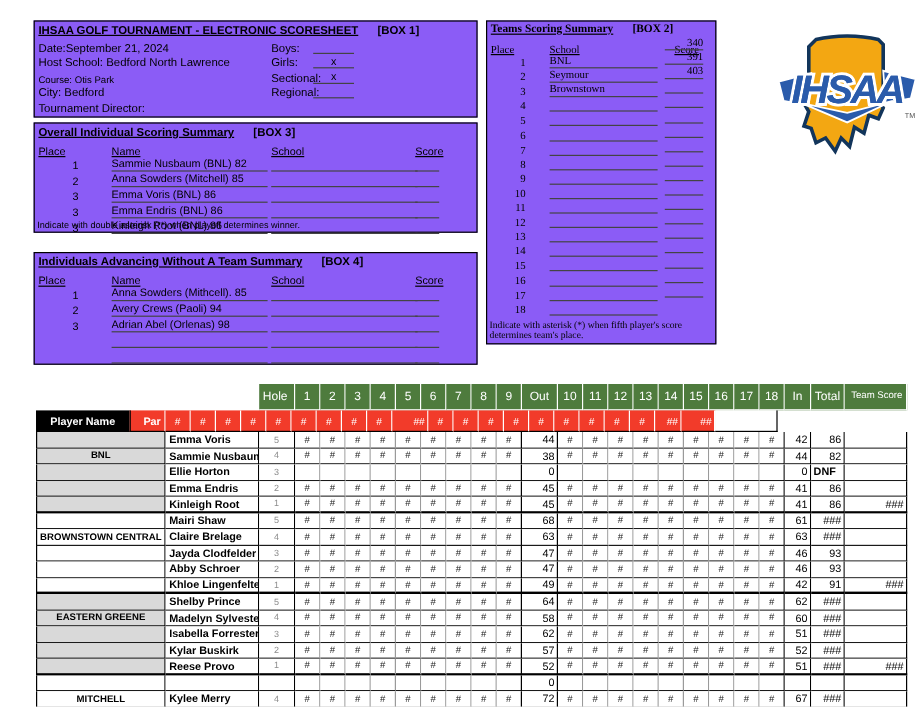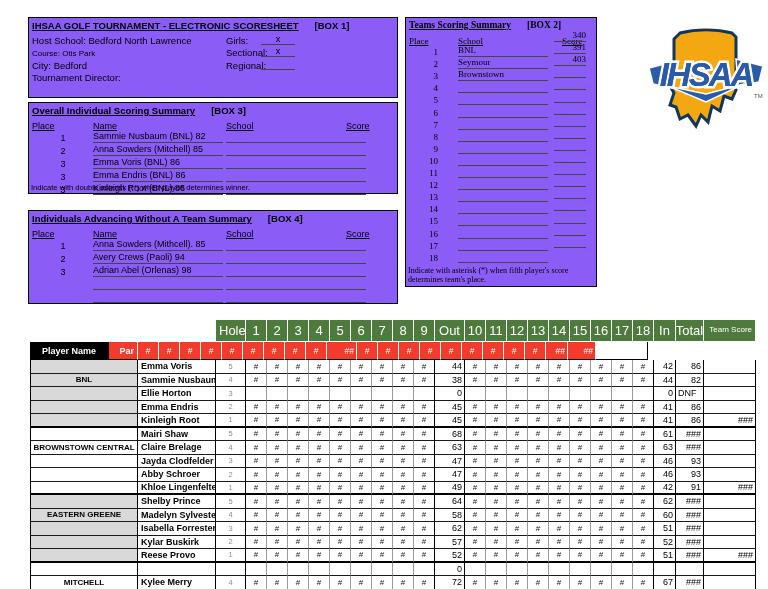--- a/index.html
+++ b/index.html
@@ -36,53 +36,58 @@
   
   #logo{position:absolute;left:646px;top:26px;width:120px;height:114px;}
   
   #tbl{position:absolute;left:30px;top:320px;}
   .trow{display:flex;height:13.5px;}
   .trow.hdr{height:22px;}
   .trow.par{height:18px;}
   .c{box-sizing:border-box;flex:0 0 auto;overflow:hidden;white-space:nowrap;display:flex;align-items:center;}
   .w-school{width:108px}.w-player{width:78px}.w-label{width:30px}.w-hole{width:21px}
   .w-out{width:30px}.w-in{width:22px}.w-total{width:28px}.w-team{width:52px}
-  .g{background:#4e7b3d;color:#fff;font-size:13px;justify-content:center;
+  .g{background:#4e7b3d;color:#fff;font-size:10px;justify-content:center;
      border-right:1px solid #fff;border-bottom:1px solid #fff;}
   .g.lbl{justify-content:flex-start;padding-left:3px;}
   .g.team{font-size:8px;line-height:1.05;justify-content:flex-end;text-align:right;padding-right:3px;white-space:normal;}
   .blank-corner{background:#fff;}
   .blk{background:#000;color:#fff;font-weight:bold;font-size:9px;justify-content:center;border-bottom:1px solid #000;}
   .rd{background:#f23b2a;color:#fff;font-size:8.5px;justify-content:center;
       border-right:1px solid #fff;border-bottom:1px solid #000;}
   .rd.lbl{justify-content:flex-end;padding-right:3px;font-weight:bold;font-size:9px;}
   .rd.sum{justify-content:flex-end;padding-right:2px;}
   .d{background:#fff;font-size:9px;border-right:1px solid #9a9a9a;border-bottom:1px solid #1a1a1a;}
   .d.major{border-right-color:#000;}
   .d.schoolCell{font-weight:bold;font-size:8px;justify-content:center;border-left:1px solid #000;}
   .d.schoolCell.shade{background:#d9d9d9;}
   .d.playerCell{font-weight:bold;padding-left:3px;}
   .d.seedCell{font-size:7.5px;color:#8c8c8c;justify-content:center;}
   .d.holeCell{font-size:8px;color:#1a1a1a;justify-content:center;}
   .d.numCell{justify-content:flex-end;padding-right:2px;}
-  .d.dnf{font-weight:normal;justify-content:flex-start;padding-left:2px;}
+  .d.dnf{font-weight:bold;justify-content:flex-start;padding-left:2px;}
   .trow.thick .c{border-bottom-width:2px;border-bottom-color:#000;}
   .parblk{border-left:1px solid #000;}
 </style>
 </head>
 <body>
 
 <div id="page">
 
   <div class="box" id="box1" style="left:28px;top:17px;width:368px;height:79px;">
     <div class="titleRow">
       <span class="boxTitle">IHSAA GOLF TOURNAMENT - ELECTRONIC SCORESHEET</span>
       <span class="boxTag">[BOX 1]</span>
     </div>
     <div id="box1-rows">
+        <div class="b1row">
+          <span class="lft">Date:September 21, 2024</span>
+          <span class="rlab">Boys:</span>
+          <span class="slot"></span>
+        </div>
         <div class="b1row">
           <span class="lft">Host School: Bedford North Lawrence</span>
           <span class="rlab">Girls:</span>
           <span class="slot">x</span>
         </div>
         <div class="b1row">
           <span class="lft small">Course: Otis Park</span>
           <span class="rlab">Sectional:</span>
           <span class="slot">x</span>
         </div>

